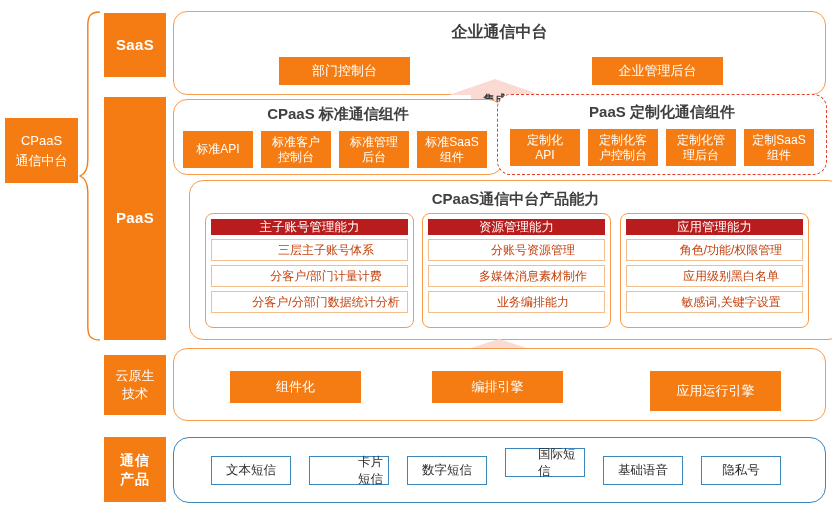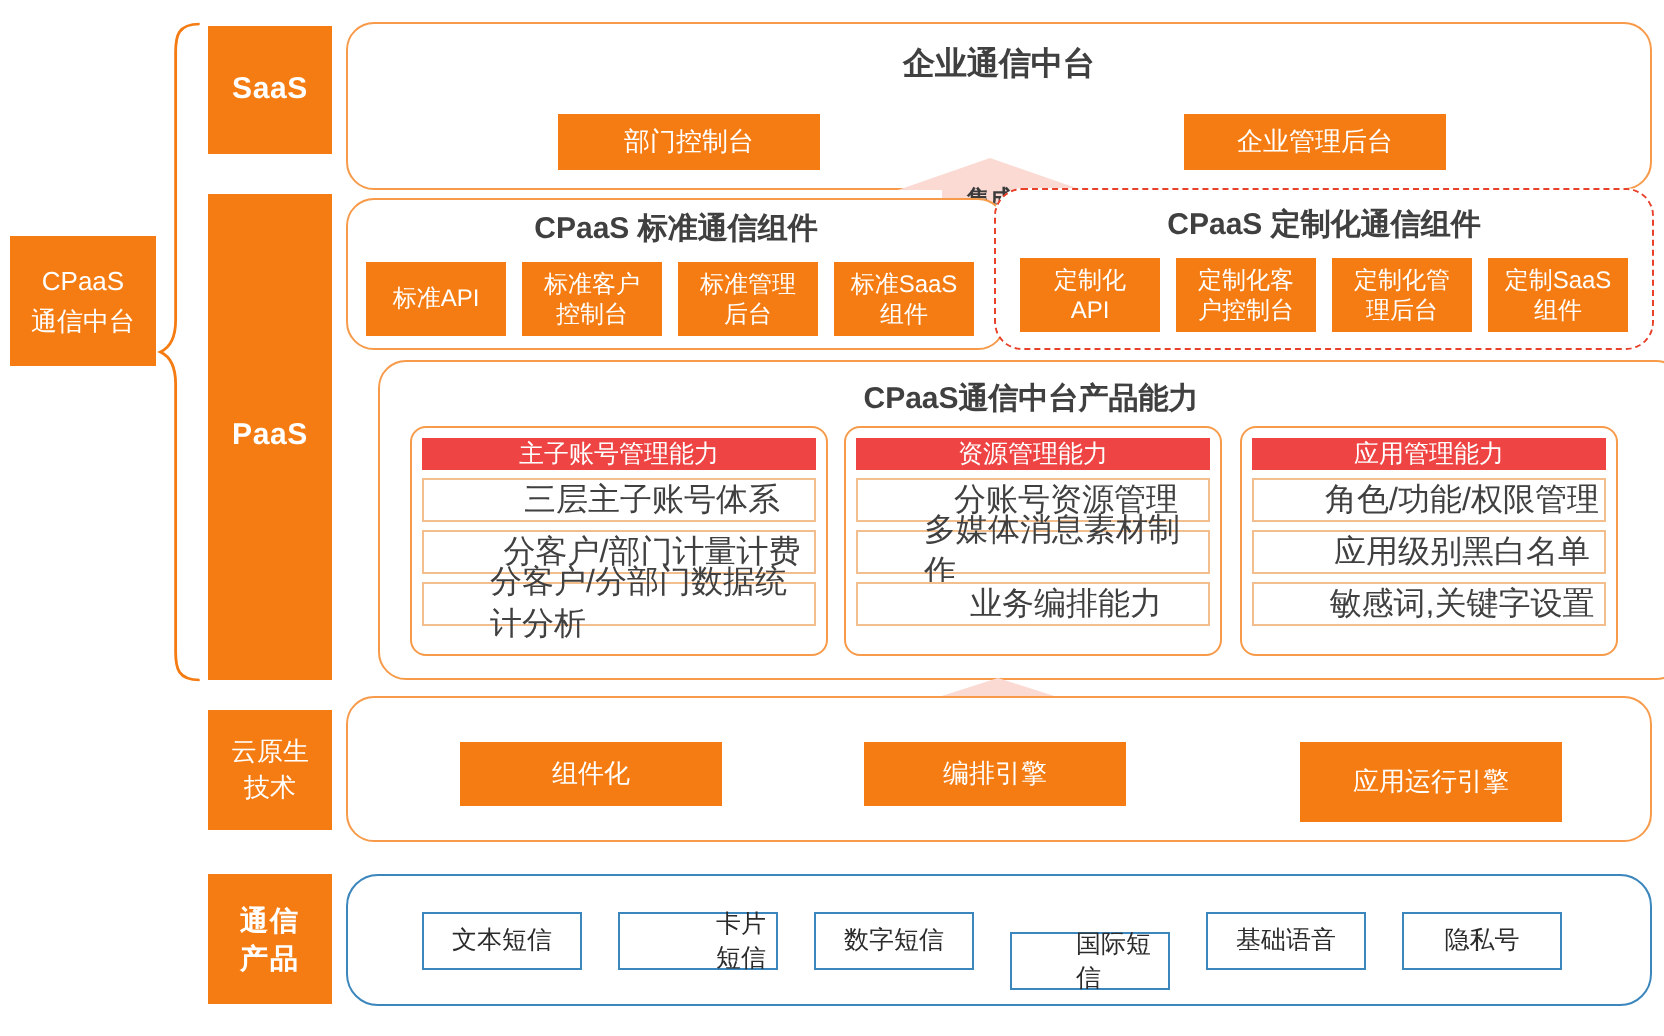--- a/index.html
+++ b/index.html
@@ -75,30 +75,30 @@
 
   
   .cap-card {
     border: 1.2px solid #F79B4B;
     border-radius: 8px;
     background: #fff;
     padding: 5px;
     display: flex; flex-direction: column; gap: 4px;
   }
   .cap-head {
-    background: #ef4444;
+    background: #b91c1c;
     color: #fff;
     font-size: 12.5px;
     height: 16px;
     display: flex; align-items: center; justify-content: center;
   }
   .cap-row {
     border: 1px solid #F2BE8E;
-    color: #404040;
-    font-size: 16px;
+    color: #c2410c;
+    font-size: 12px;
     height: 22px;
     display: flex; align-items: center; justify-content: center;
     background: #fff;
     padding-left: 33px;
   }
 
   
   .pill {
     border: 1px solid #3A86BD;
     color: #2b2b2b;
@@ -168,21 +168,21 @@
     <div class="abs chip" style="left:9px; top:31px; width:70px; height:37px;">标准API</div>
     <div class="abs chip" style="left:87px; top:31px; width:70px; height:37px; white-space:pre-line;">标准客户
 控制台</div>
     <div class="abs chip" style="left:165px; top:31px; width:70px; height:37px; white-space:pre-line;">标准管理
 后台</div>
     <div class="abs chip" style="left:243px; top:31px; width:70px; height:37px; white-space:pre-line;">标准SaaS
 组件</div>
   </div>
 
   <div class="abs panel dashed" style="left:497px; top:94px; width:330px; height:81px;">
-    <div class="panel-title" style="font-size:15px; margin-top:8px;">CPaaS 定制化通信组件</div>
+    <div class="panel-title" style="font-size:15px; margin-top:8px;">PaaS 定制化通信组件</div>
     <div class="abs chip" style="left:12px; top:34px; width:70px; height:37px; white-space:pre-line;">定制化
 API</div>
     <div class="abs chip" style="left:90px; top:34px; width:70px; height:37px; white-space:pre-line;">定制化客
 户控制台</div>
     <div class="abs chip" style="left:168px; top:34px; width:70px; height:37px; white-space:pre-line;">定制化管
 理后台</div>
     <div class="abs chip" style="left:246px; top:34px; width:70px; height:37px; white-space:pre-line;">定制SaaS
 组件</div>
   </div>
 
@@ -221,18 +221,18 @@
   <div class="abs panel" style="left:173px; top:348px; width:653px; height:73px;">
     <div class="abs chip wide" style="left:56px; top:22px; width:131px; height:32px;">组件化</div>
     <div class="abs chip wide" style="left:258px; top:22px; width:131px; height:32px;">编排引擎</div>
     <div class="abs chip wide" style="left:476px; top:22px; width:131px; height:40px;">应用运行引擎</div>
   </div>
 
   <div class="abs panel blue" style="left:173px; top:437px; width:653px; height:66px;">
     <div class="abs pill" style="left:37px; top:18px; width:80px; height:29px;">文本短信</div>
     <div class="abs pill" style="left:135px; top:18px; width:80px; height:29px;padding-left:48px;">卡片短信</div>
     <div class="abs pill" style="left:233px; top:18px; width:80px; height:29px;">数字短信</div>
-    <div class="abs pill" style="left:331px; top:28px; width:80px; height:29px;padding-left:32px;">国际短信</div>
+    <div class="abs pill" style="left:331px; top:10px; width:80px; height:29px;padding-left:32px;">国际短信</div>
     <div class="abs pill" style="left:429px; top:18px; width:80px; height:29px;">基础语音</div>
     <div class="abs pill" style="left:527px; top:18px; width:80px; height:29px;">隐私号</div>
   </div>
 
 </div>
 
 </body></html>

